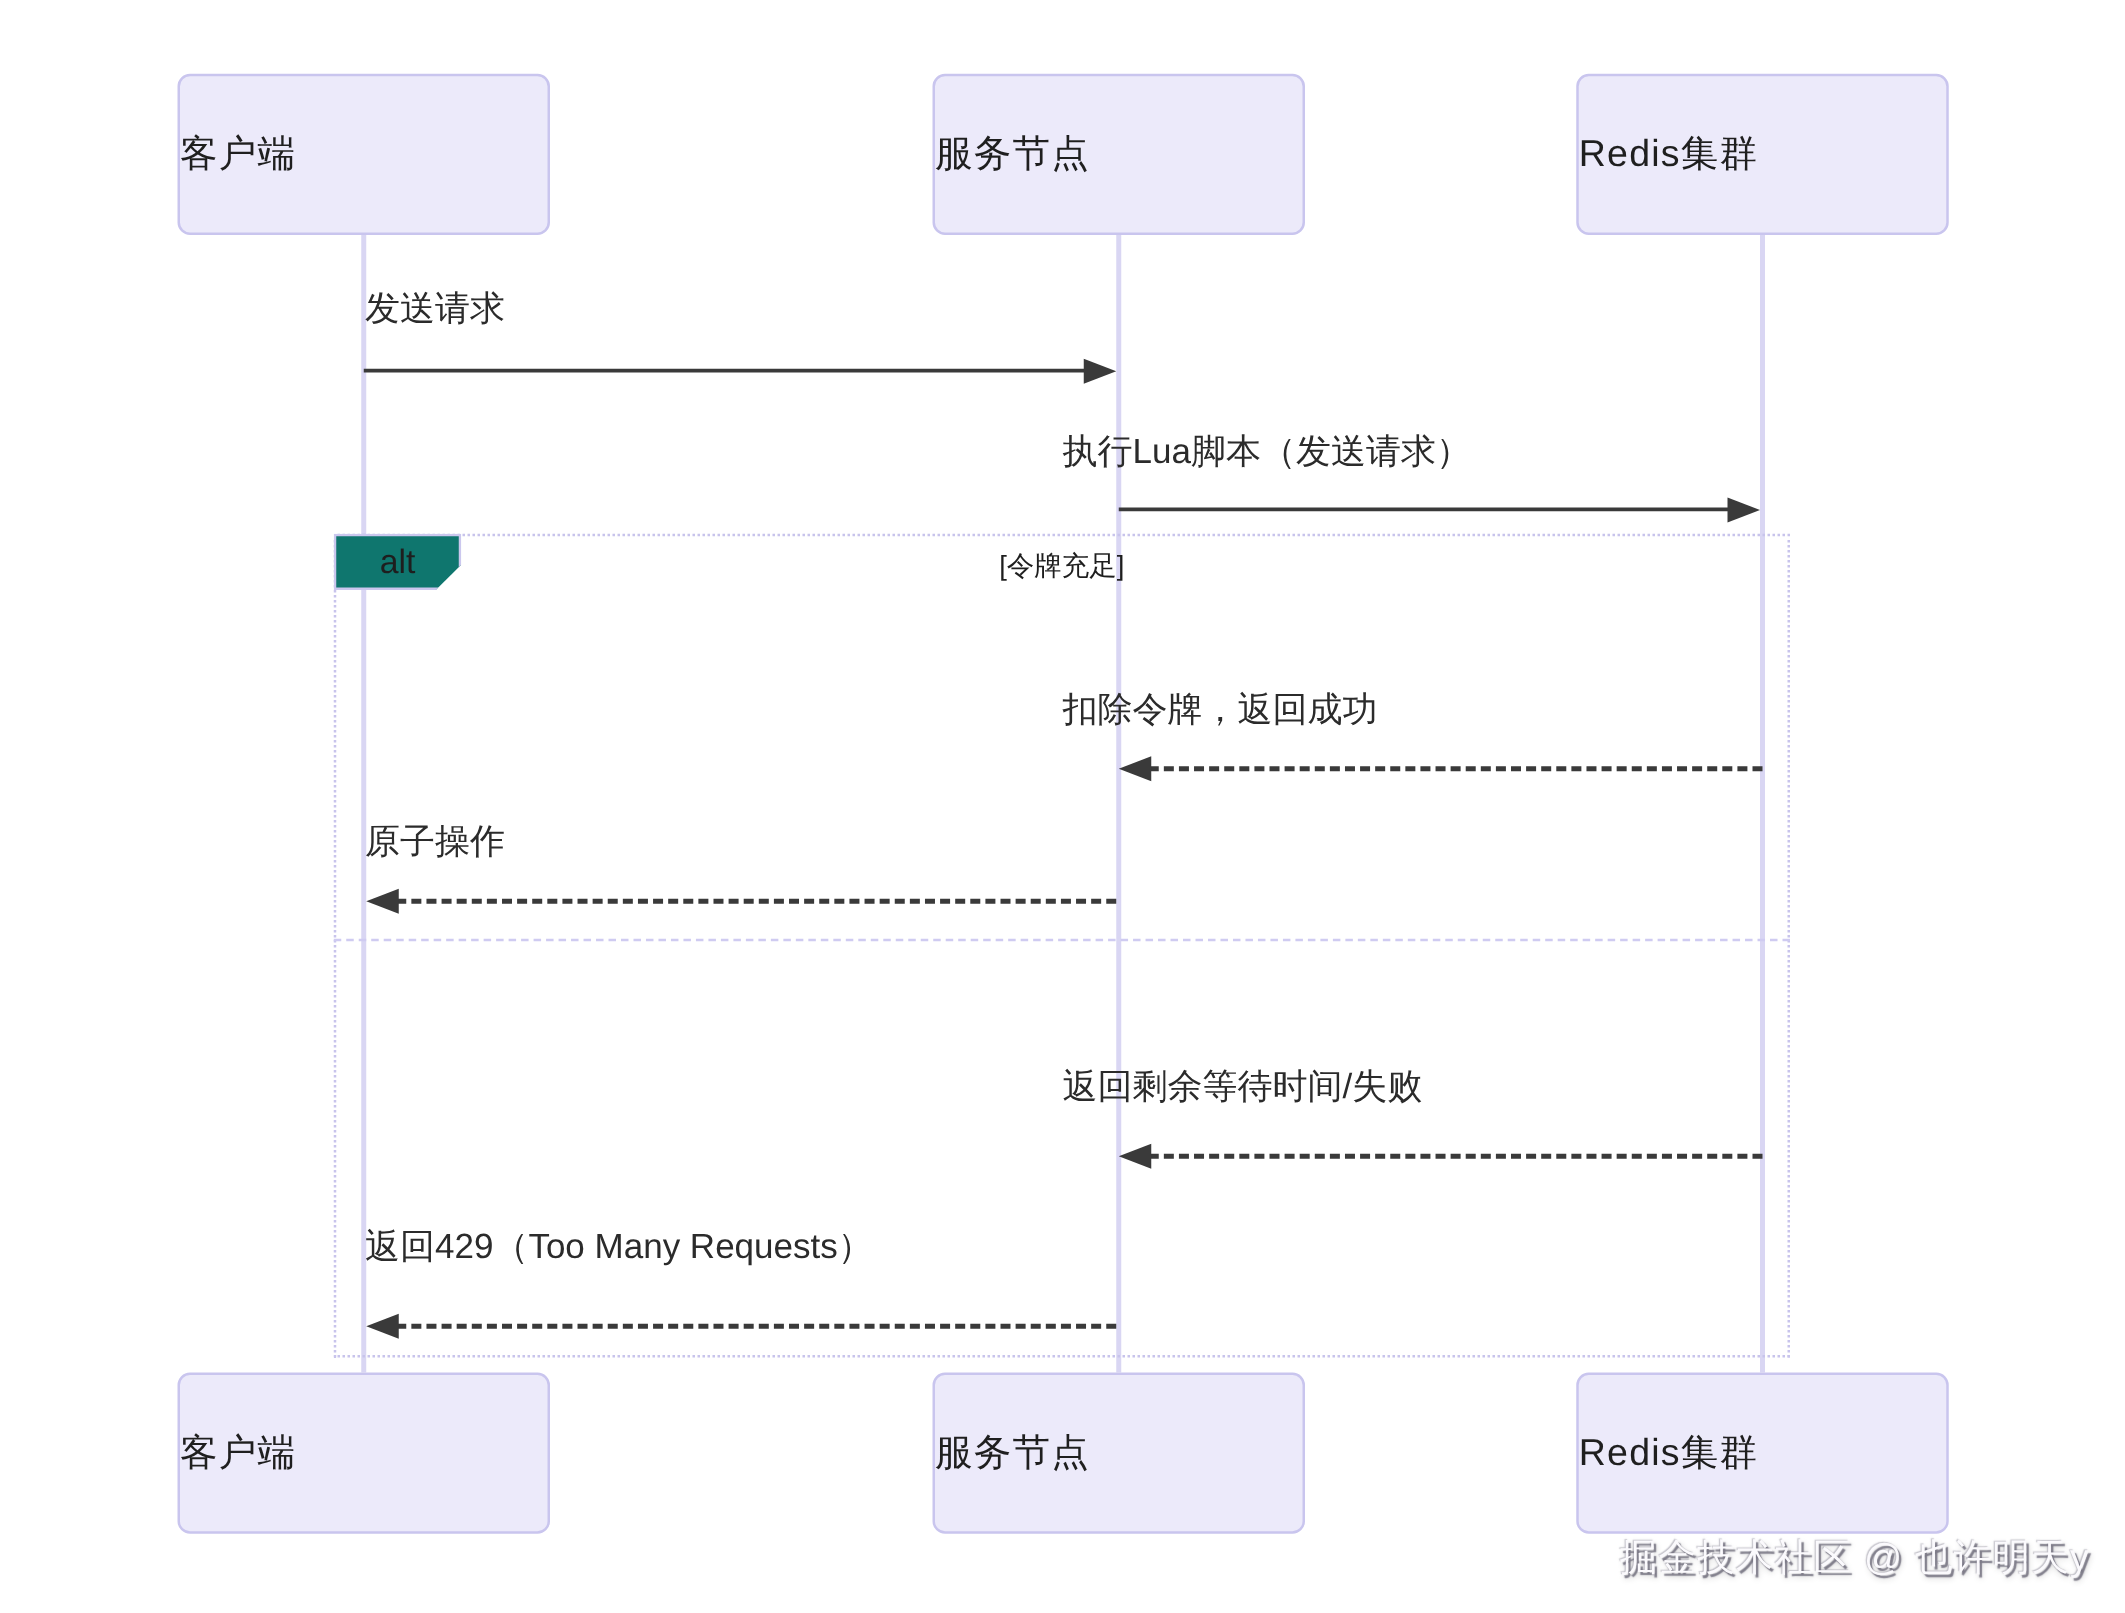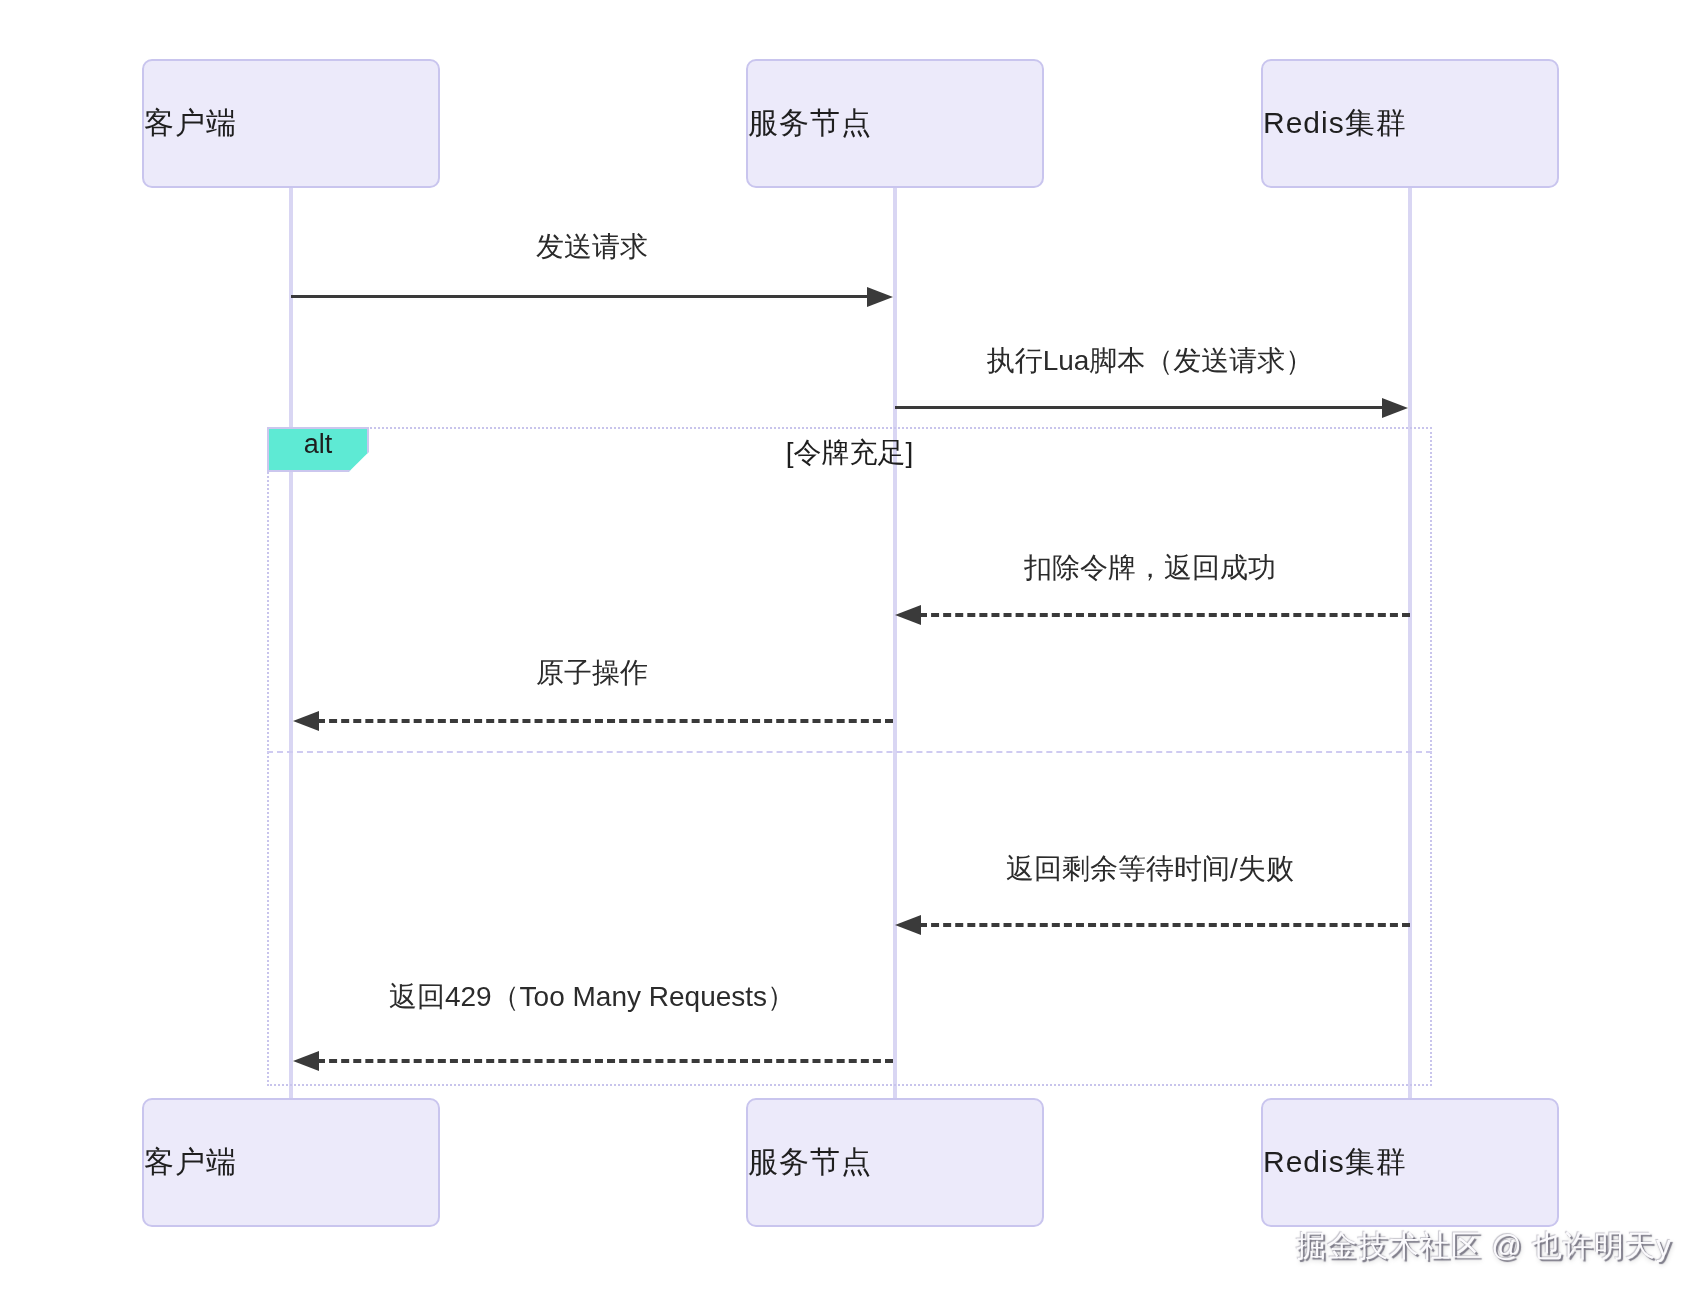--- a/index.html
+++ b/index.html
@@ -11,48 +11,48 @@
   .actor{
     position:absolute;width:298px;height:129px;box-sizing:border-box;
     background:#eceafa;border:2px solid #c9c5ee;border-radius:10px;
     display:flex;align-items:center;justify-content:flex-start;
     font-size:30px;color:#1f1f1f;letter-spacing:1px;
   }
   
   .lifeline{position:absolute;top:188px;height:910px;width:4px;background:#d9d6f3;}
   
   .msg-label{
-    position:absolute;height:42px;line-height:42px;width:600px;text-align:center;
+    position:absolute;height:42px;line-height:42px;width:600px;text-align:left;
     font-size:28px;color:#2b2b2b;white-space:nowrap;
   }
   
   .line-solid{position:absolute;height:0;border-top:3px solid #3a3a3a;}
   .line-dashed{position:absolute;height:0;border-top:4px dashed #3a3a3a;}
   
   .arr-right{position:absolute;width:0;height:0;
     border-top:10px solid transparent;border-bottom:10px solid transparent;
     border-left:26px solid #3a3a3a;}
   .arr-left{position:absolute;width:0;height:0;
     border-top:10px solid transparent;border-bottom:10px solid transparent;
     border-right:26px solid #3a3a3a;}
   
   .alt-frame{position:absolute;left:267px;top:427px;width:1165px;height:659px;
     box-sizing:border-box;border:2px dotted #c8c4ec;}
   .alt-divider{position:absolute;left:267px;top:751px;width:1165px;height:0;
     border-top:2px dashed #cfcbf1;}
   .alt-label{
     position:absolute;left:267px;top:427px;width:102px;height:45px;box-sizing:border-box;
-    background:#5eead4;border:2px solid #cbc7ee;
+    background:#0f766e;border:2px solid #cbc7ee;
     clip-path:polygon(0 0,100% 0,100% 55%,80% 100%,0 100%);
-    display:flex;align-items:flex-start;justify-content:center;
+    display:flex;align-items:center;justify-content:center;
     font-size:27px;color:#1e1e1e;
   }
   .cond{
     position:absolute;left:267px;width:1165px;height:40px;line-height:40px;
-    text-align:center;font-size:28px;color:#1e1e1e;white-space:nowrap;
+    text-align:center;font-size:22px;color:#1e1e1e;white-space:nowrap;
   }
   
   .watermark{
     position:absolute;top:1226px;right:28px;font-size:30px;font-weight:400;
     color:#fbfafd;letter-spacing:1px;white-space:nowrap;
     text-shadow:2px 2px 1px rgba(105,102,118,.85), -1px -1px 1px rgba(160,158,170,.6),
                 2px 3px 5px rgba(0,0,0,.18);
   }
 </style>
 </head>

